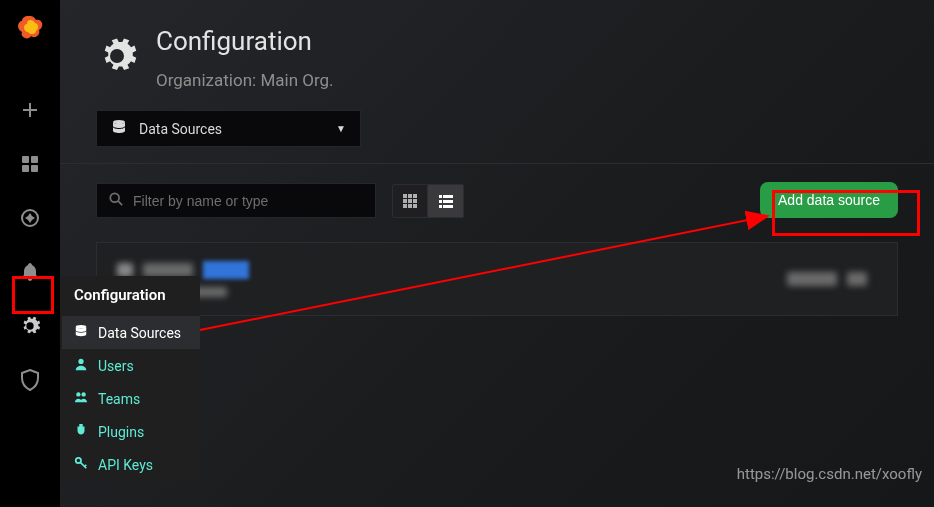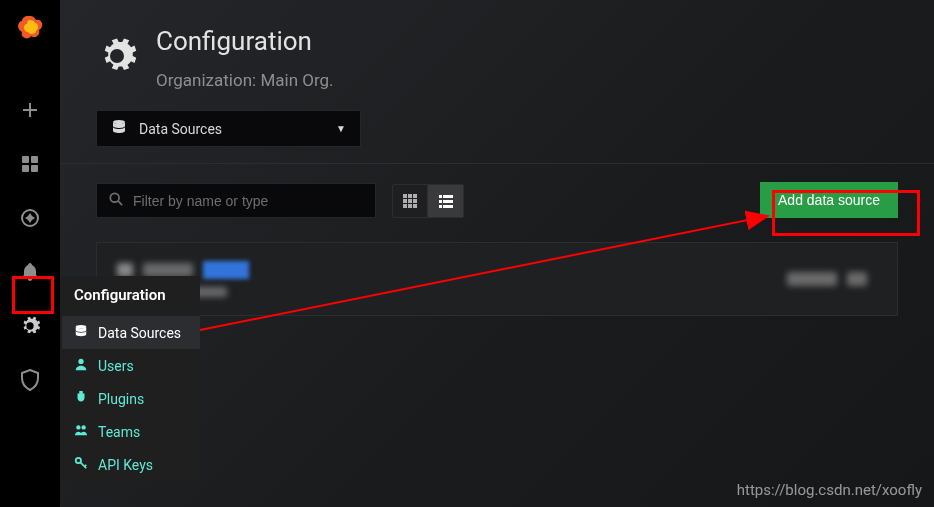--- a/index.html
+++ b/index.html
@@ -75,21 +75,21 @@
   cursor: pointer;
 }
 .view-btn:first-child { border-radius: 2px 0 0 2px; }
 .view-btn:last-child { border-radius: 0 2px 2px 0; border-left: none; }
 .view-btn.active { background: #3a3a3d; color: #fff; }
 .add-btn {
   margin-left: auto;
   background: #299c46; color: #fff;
   border: none; padding: 10px 18px;
   font-size: 14px; cursor: pointer;
-  border-radius: 0;
+  border-radius: 8px;
 }
 .list-area { padding: 6px 36px; }
 .list-row {
   background: #1f2022; border: 1px solid #2c2d30;
   padding: 18px 20px; display: flex; align-items: center;
 }
 .blur-chunk {
   height: 14px; background: #6a6a6a; filter: blur(3px);
   border-radius: 2px; margin-right: 10px;
 }
@@ -103,21 +103,21 @@
   color: #fff; font-size: 15px; font-weight: 600;
   padding: 10px 12px 12px 12px;
 }
 .flyout-item {
   display: flex; align-items: center; gap: 10px;
   padding: 8px 12px; font-size: 14px; color: #5eead4;
   cursor: pointer;
 }
 .flyout-item.selected { background: #2c2d30; color: #fff; }
 .watermark {
-  position: absolute; right: 12px; bottom: 8px;
+  position: absolute; right: 12px; bottom: 24px;
   color: rgba(255,255,255,0.55); font-size: 15px;
 }
 .annot {
   position: absolute; border: 3px solid #ff0000; pointer-events: none;
 }
 .annot-arrow {
   position: absolute; pointer-events: none;
 }
 </style>
 </head>
@@ -264,31 +264,31 @@
   </div>
   <div class="flyout-item">
     <span><svg width="14" height="14" viewBox="0 0 16 16">
           <circle cx="8" cy="5" r="3" fill="currentColor"></circle>
           <path fill="currentColor" d="M2 15c0-3 3-5 6-5s6 2 6 5z"></path>
         </svg></span>
     <span>Users</span>
   </div>
   <div class="flyout-item">
     <span><svg width="14" height="14" viewBox="0 0 16 16">
-          <path fill="currentColor" d="M6 1v3H4v5c0 2 2 4 4 4s4-2 4-4V4h-2V1h-2v3H8V1zm2 12v3"></path>
-        </svg></span>
-    <span>Plugins</span>
-  </div>
-  <div class="flyout-item">
-    <span><svg width="14" height="14" viewBox="0 0 16 16">
           <circle cx="5" cy="5" r="2.5" fill="currentColor"></circle>
           <circle cx="11" cy="5" r="2.5" fill="currentColor"></circle>
           <path fill="currentColor" d="M1 14c0-2 2-4 4-4s4 2 4 4zm6 0c0-2 2-4 4-4s4 2 4 4z"></path>
         </svg></span>
     <span>Teams</span>
+  </div>
+  <div class="flyout-item">
+    <span><svg width="14" height="14" viewBox="0 0 16 16">
+          <path fill="currentColor" d="M6 1v3H4v5c0 2 2 4 4 4s4-2 4-4V4h-2V1h-2v3H8V1zm2 12v3"></path>
+        </svg></span>
+    <span>Plugins</span>
   </div>
   <div class="flyout-item">
     <span><svg width="14" height="14" viewBox="0 0 16 16">
           <circle cx="5" cy="5" r="3" fill="none" stroke="currentColor" stroke-width="2"></circle>
           <path stroke="currentColor" stroke-width="2" d="M7 7l7 7m-2-2l2-2"></path>
         </svg></span>
     <span>API Keys</span>
   </div>
 </div>
 

